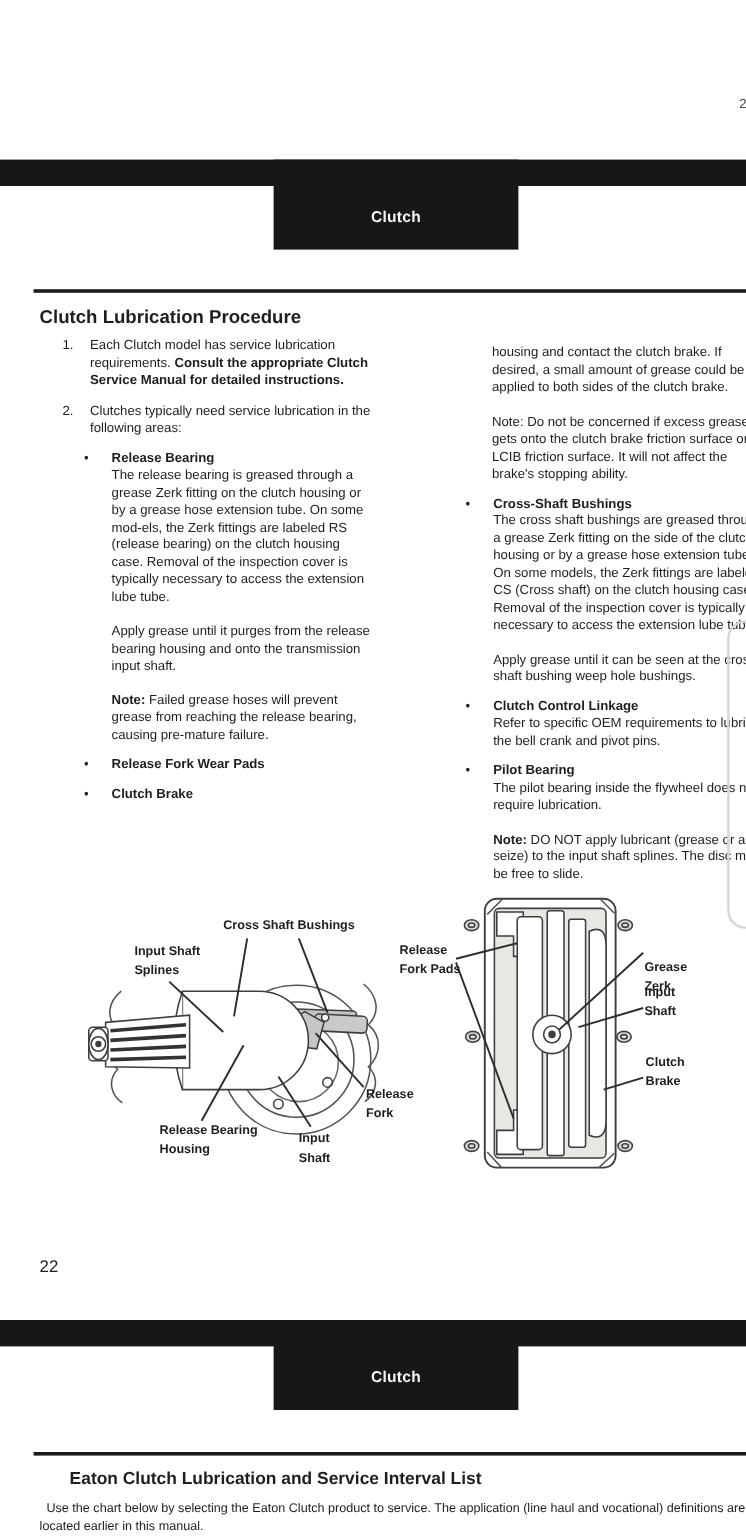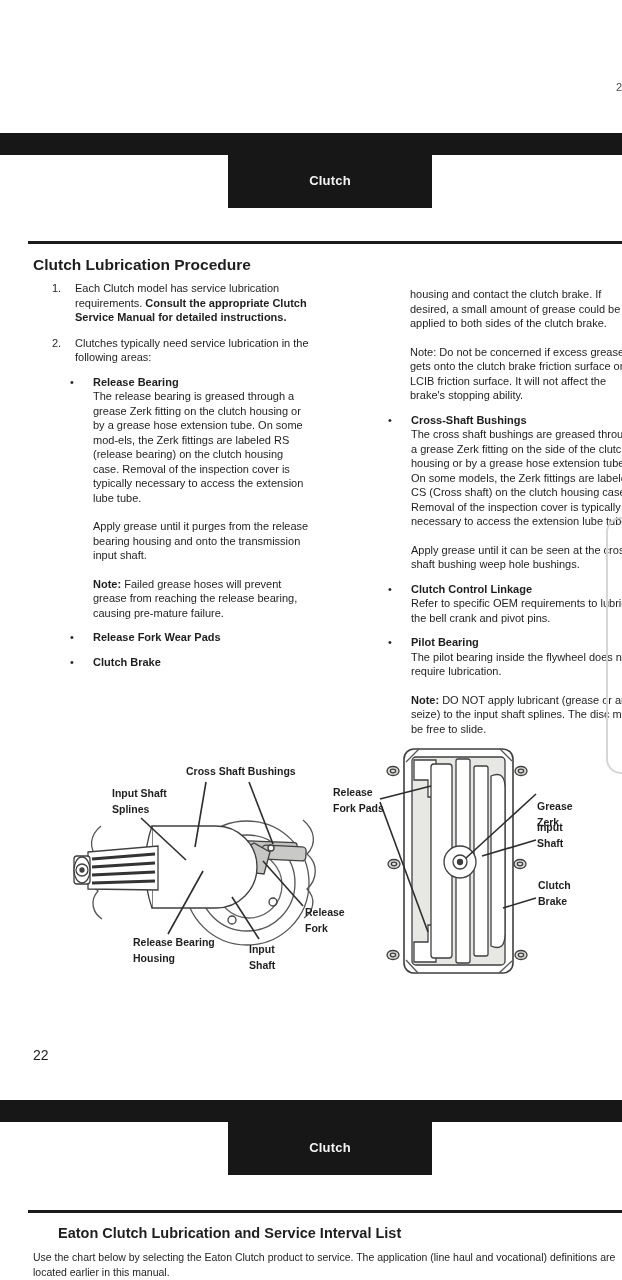--- a/index.html
+++ b/index.html
@@ -233,14 +233,14 @@
 
 <div class="abs pagenum" style="left:33px;top:1048px;">22</div>
 
 <div class="abs bar" style="top:1100px;"></div>
 <div class="abs tab" style="left:228px;top:1100px;">
   <span>Clutch</span>
 </div>
 
 <div class="abs rule" style="left:28px;top:1210px;width:594px;"></div>
 <h2 class="abs" style="left:33px;top:1224px;margin-left:25px;">Eaton Clutch Lubrication and Service Interval List</h2>
-<div class="abs intro-line" style="left:33px;top:1250px;width:588px;">Use the chart below by selecting the Eaton Clutch product to service. The application (line haul and vocational) definitions are</div>
+<div class="abs intro-line" style="left:33px;top:1250px;width:588px;text-align:right;">Use the chart below by selecting the Eaton Clutch product to service. The application (line haul and vocational) definitions are</div>
 <div class="abs intro-line" style="left:33px;top:1265px;width:492px;">located earlier in this manual.</div>
 
 </body></html>

